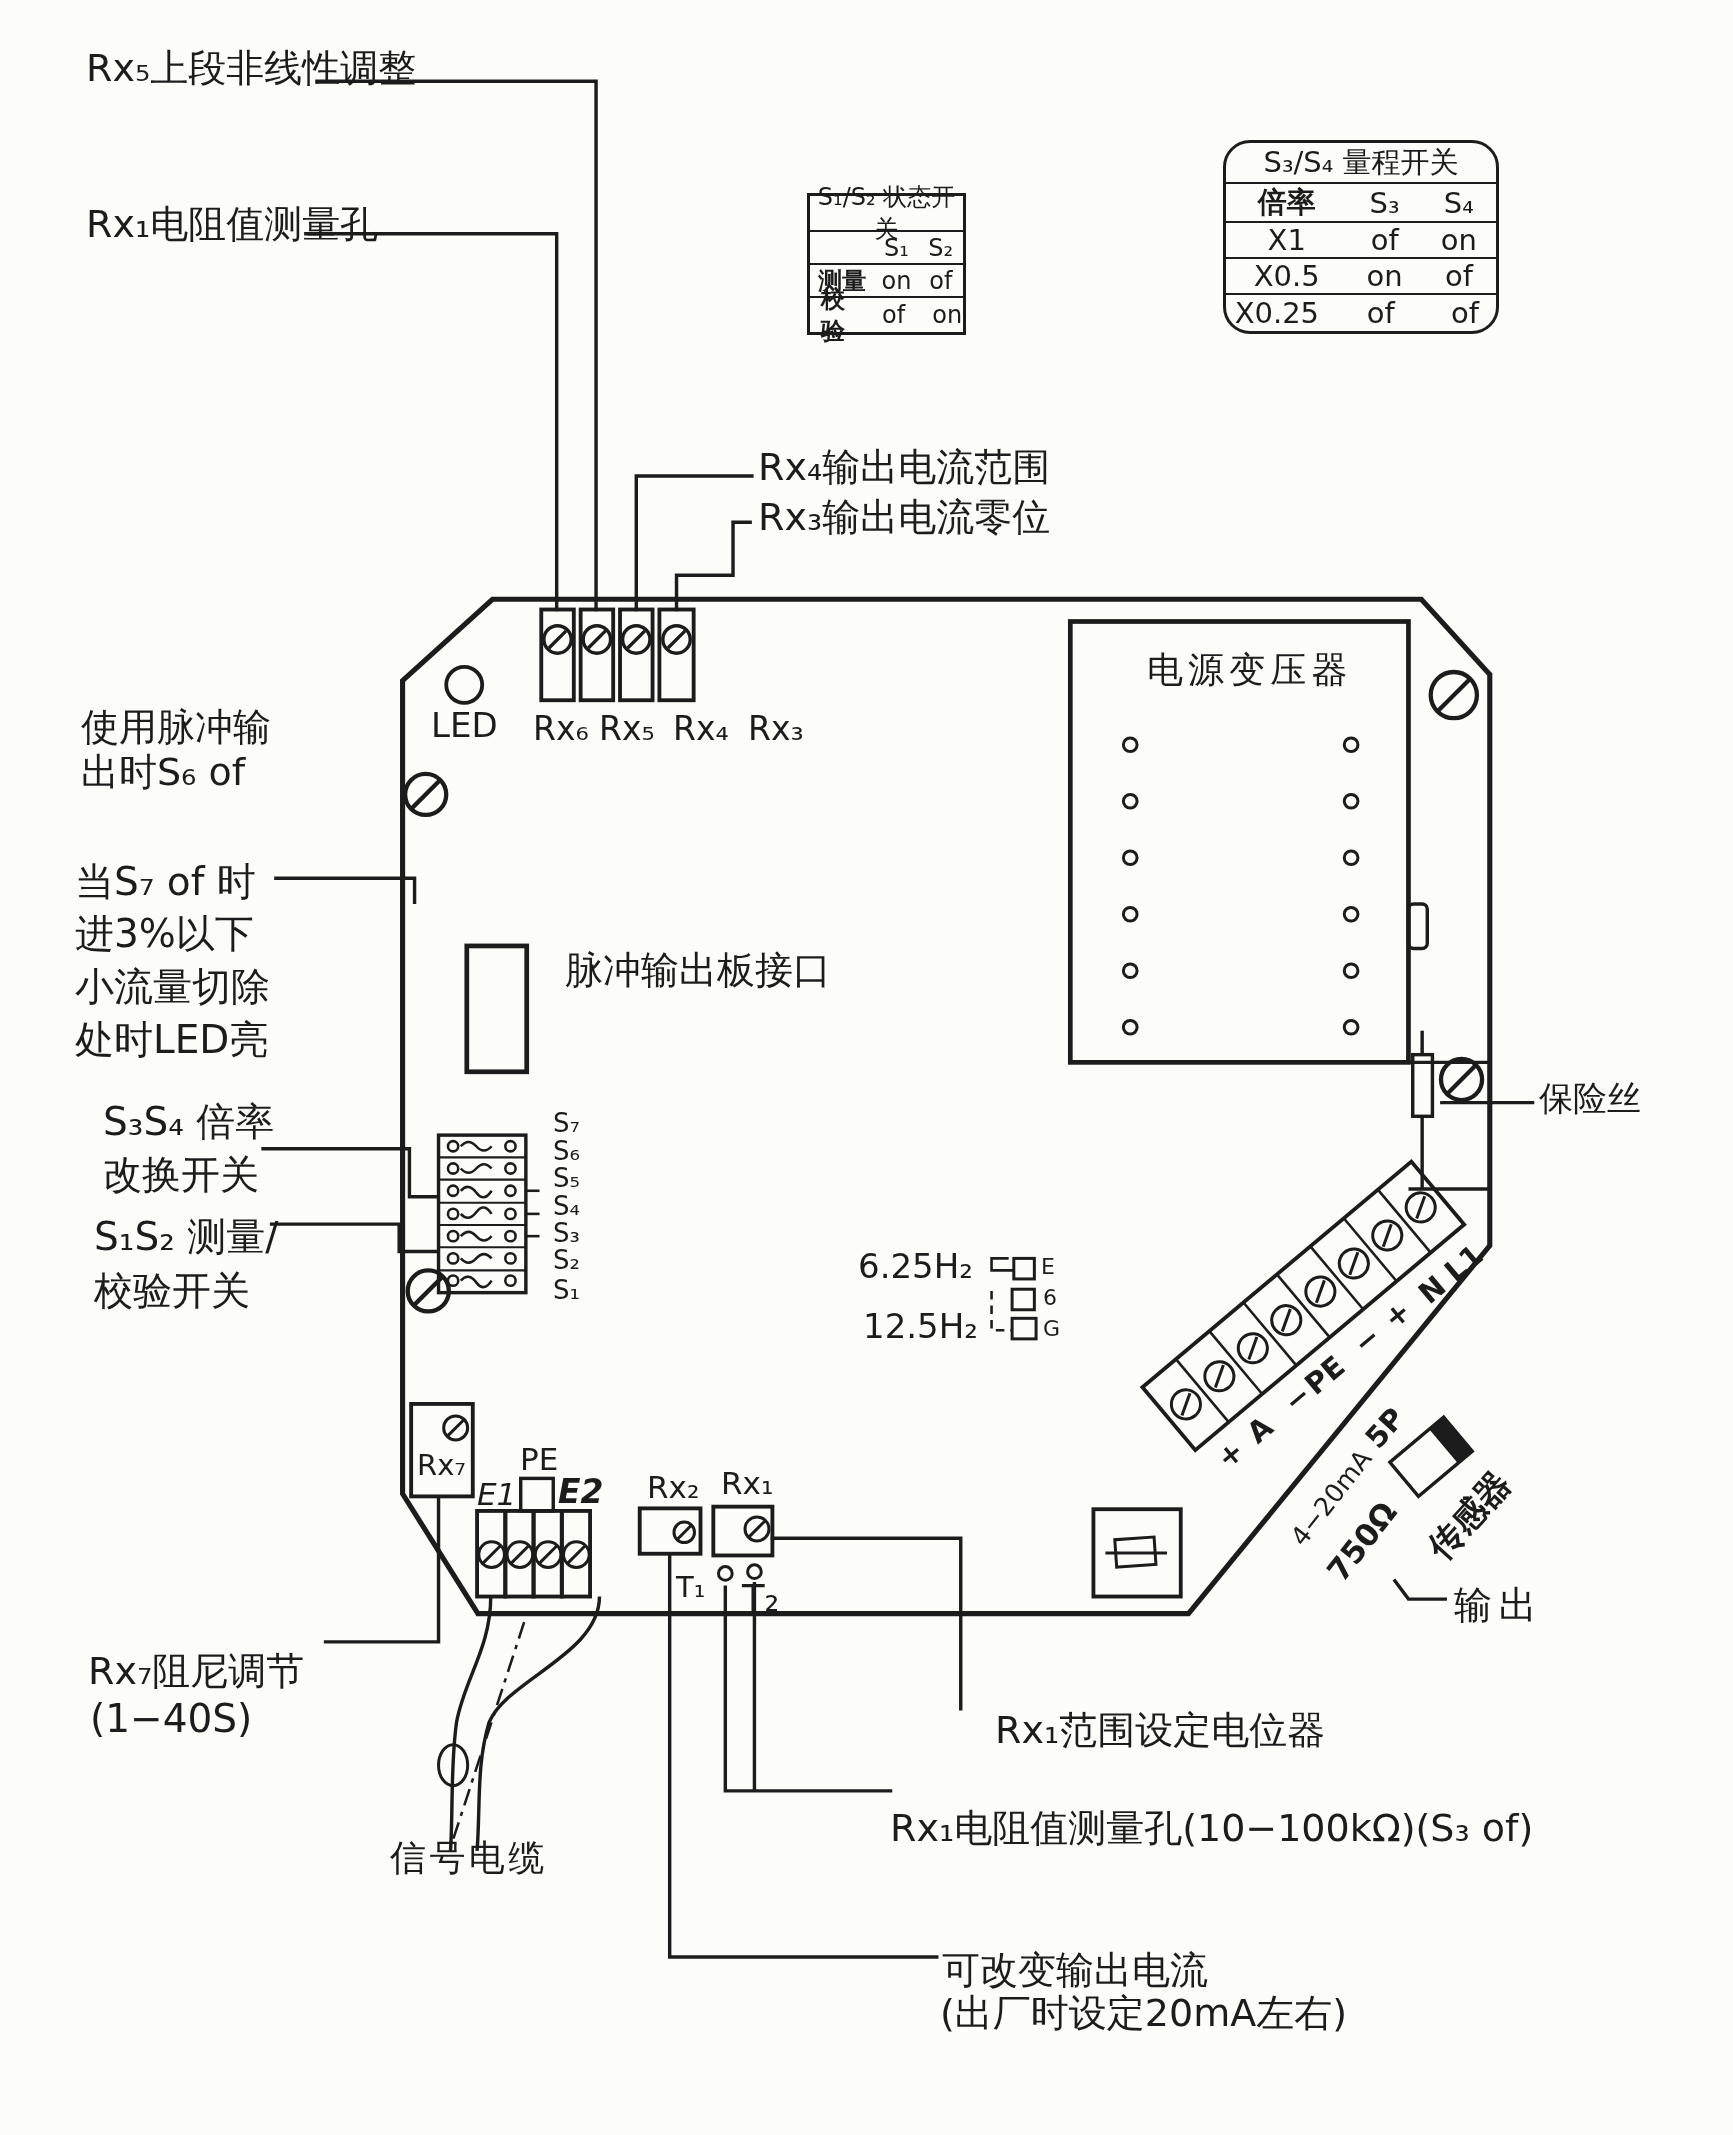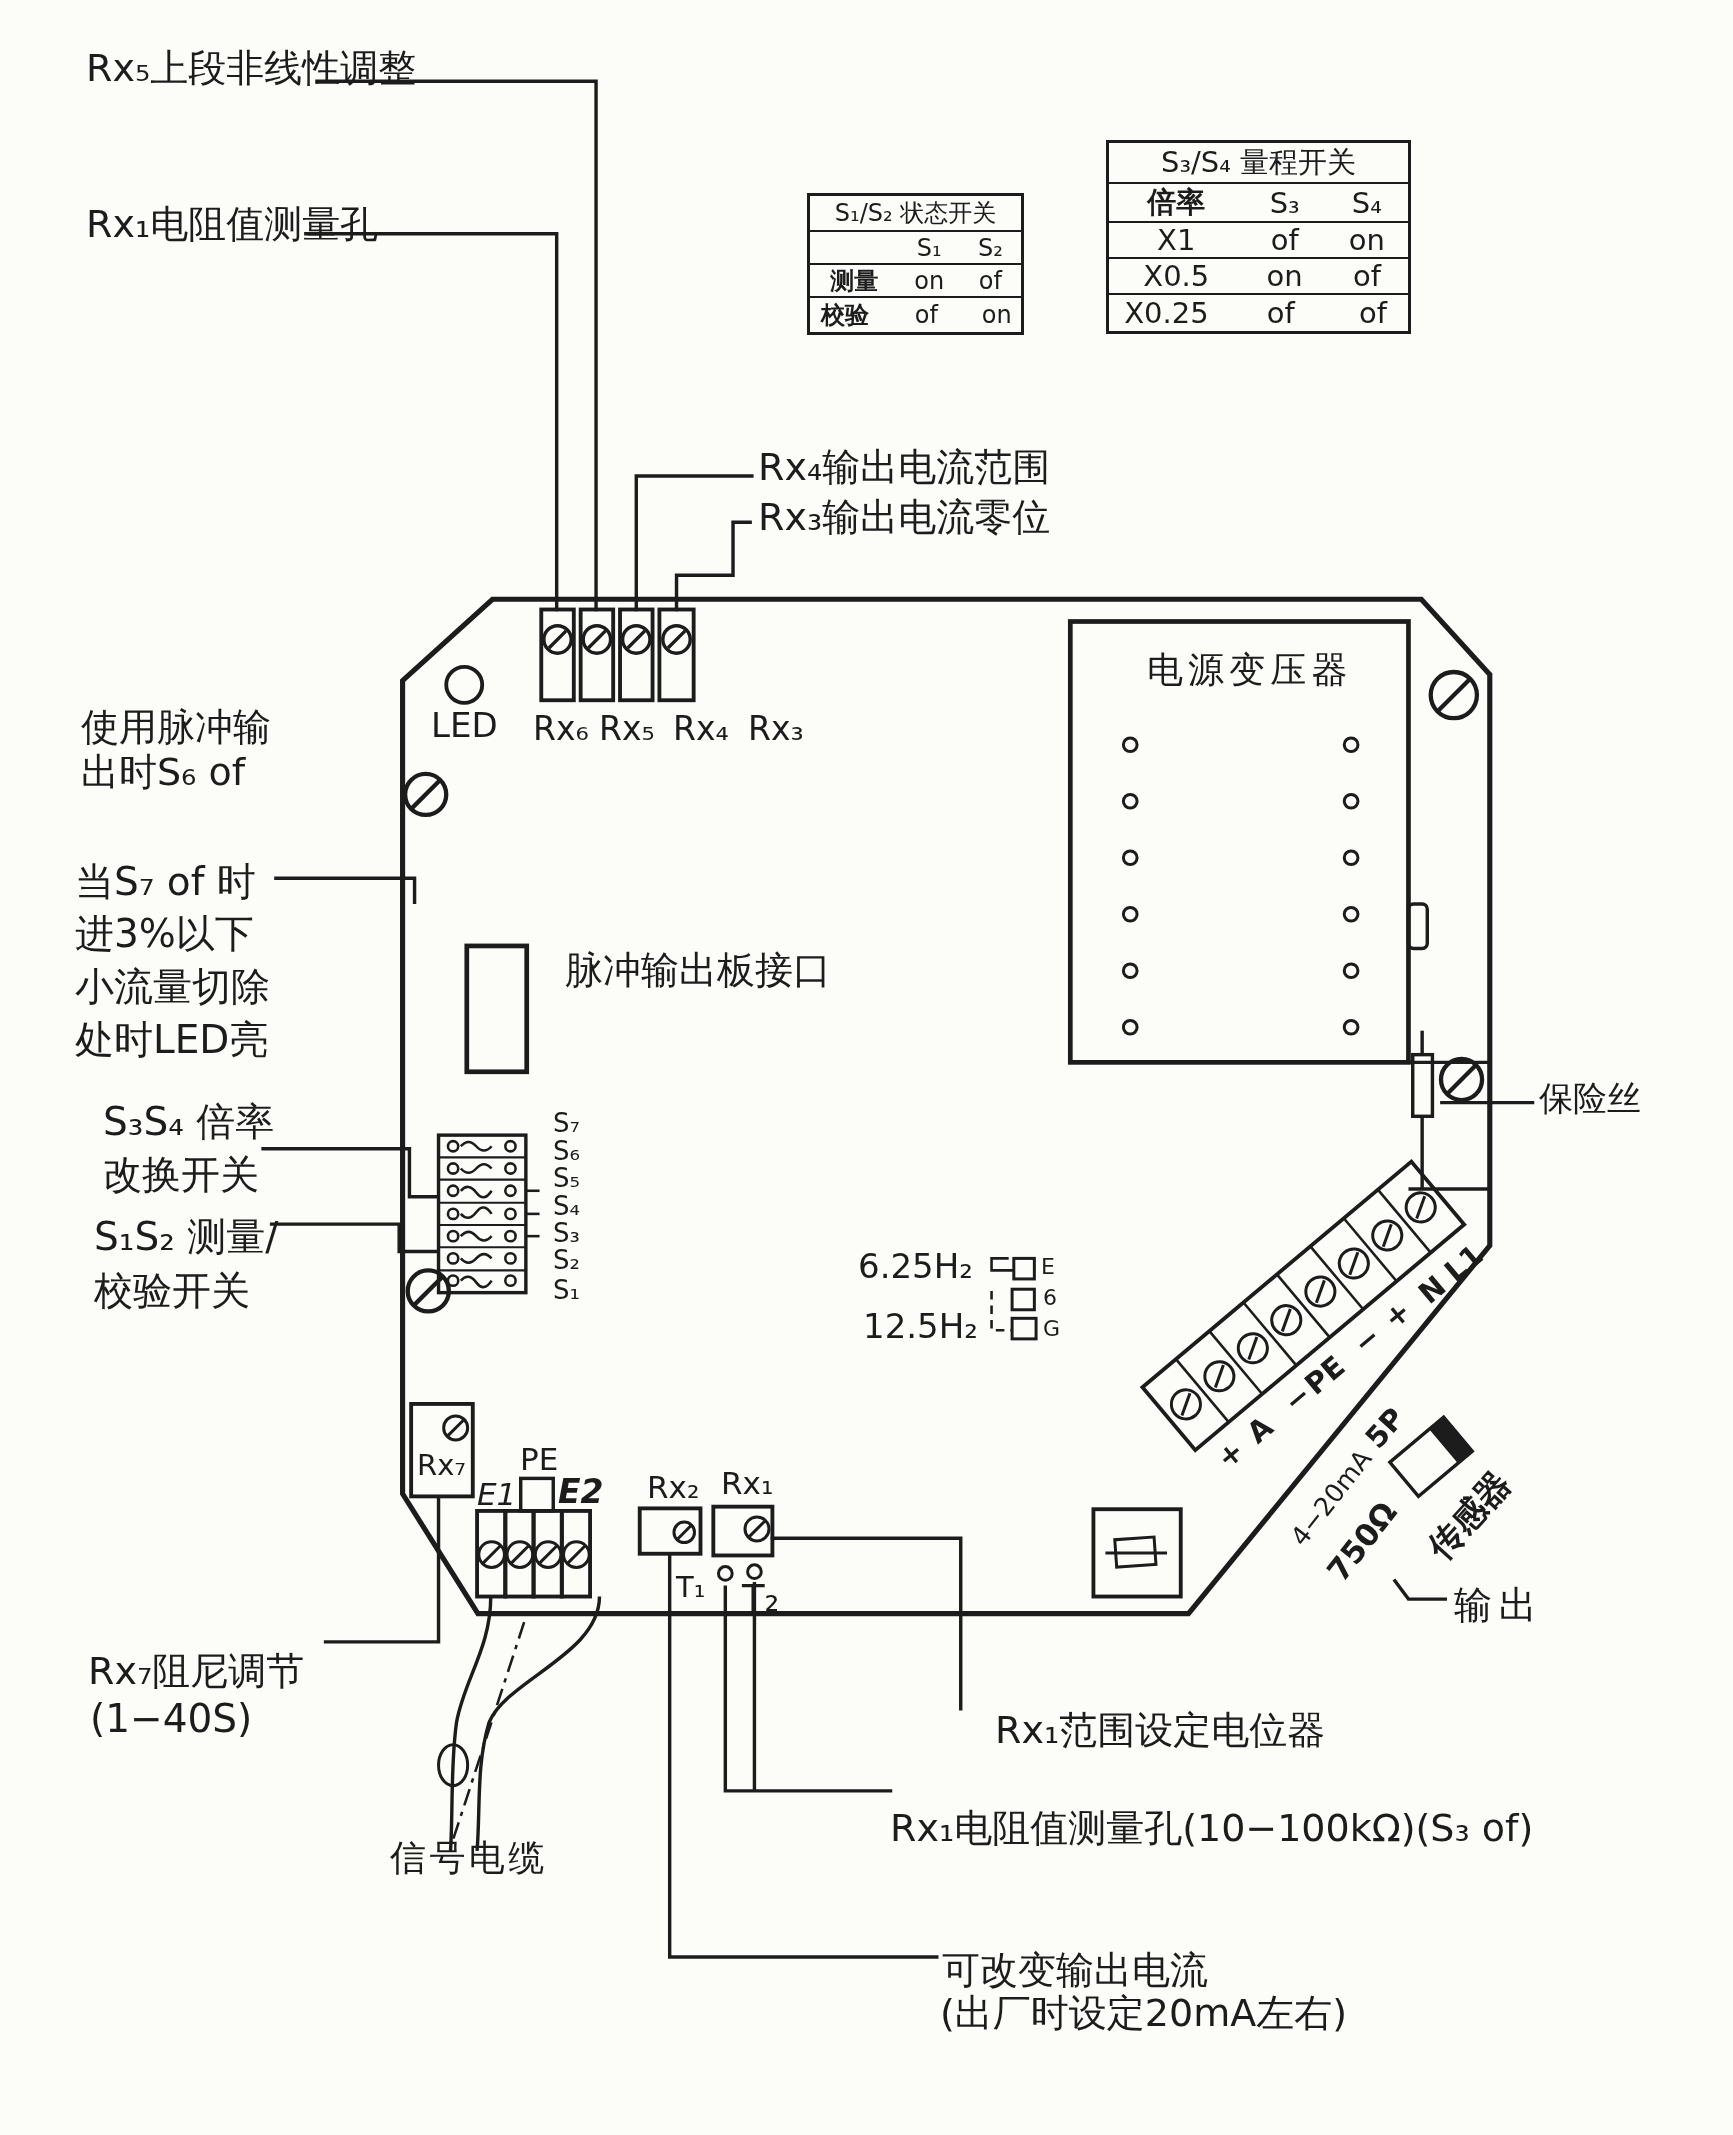--- a/index.html
+++ b/index.html
@@ -328,42 +328,42 @@
 
   <div class="lbl" style="left:88px;top:1651px;font-size:38px;">Rx₇阻尼调节</div>
   <div class="lbl" style="left:90px;top:1698px;font-size:39px;">(1−40S)</div>
   <div class="lbl" style="left:390px;top:1839px;font-size:36px;letter-spacing:3.4px;">信号电缆</div>
 
   <div class="lbl" style="left:995px;top:1710px;font-size:38px;">Rx₁范围设定电位器</div>
   <div class="lbl" style="left:890px;top:1808px;font-size:38px;">Rx₁电阻值测量孔(10−100kΩ)(S₃ of)</div>
   <div class="lbl" style="left:942px;top:1950px;font-size:38px;">可改变输出电流</div>
   <div class="lbl" style="left:940px;top:1993px;font-size:38px;">(出厂时设定20mA左右)</div>
 
-  <div class="tbl" style="left:807px;top:193px;width:217px;">
+  <div class="tbl" style="left:807px;top:193px;width:159px;">
     <div class="trow" style="height:36px;">
       <div class="tc" style="width:100%;font-size:24px;">S₁/S₂ 状态开关</div>
     </div>
     <div class="trow" style="height:33px;">
       <div class="tc" style="width:42%;"></div>
       <div class="tc" style="width:29%;font-size:24px;">S₁</div>
       <div class="tc" style="width:29%;font-size:24px;">S₂</div>
     </div>
     <div class="trow" style="height:33px;">
       <div class="tc" style="width:42%;font-size:24px;font-weight:bold;">测量</div>
       <div class="tc" style="width:29%;font-size:24px;">on</div>
       <div class="tc" style="width:29%;font-size:24px;">of</div>
     </div>
     <div class="trow" style="height:34px;">
       <div class="tc" style="width:42%;font-size:24px;font-weight:bold;">校验</div>
       <div class="tc" style="width:29%;font-size:24px;">of</div>
       <div class="tc" style="width:29%;font-size:24px;">on</div>
     </div>
   </div>
 
-  <div class="tbl" style="left:1106px;top:140px;width:305px;">
+  <div class="tbl" style="left:1223px;top:140px;width:276px;border-radius:27px;">
     <div class="trow" style="height:41px;">
       <div class="tc" style="width:100%;font-size:29px;">S₃/S₄ 量程开关</div>
     </div>
     <div class="trow" style="height:39px;">
       <div class="tc" style="width:45%;font-size:29px;font-weight:bold;">倍率</div>
       <div class="tc" style="width:27.5%;font-size:29px;">S₃</div>
       <div class="tc" style="width:27.5%;font-size:29px;">S₄</div>
     </div>
     <div class="trow" style="height:36px;">
       <div class="tc" style="width:45%;font-size:29px;">X1</div>

